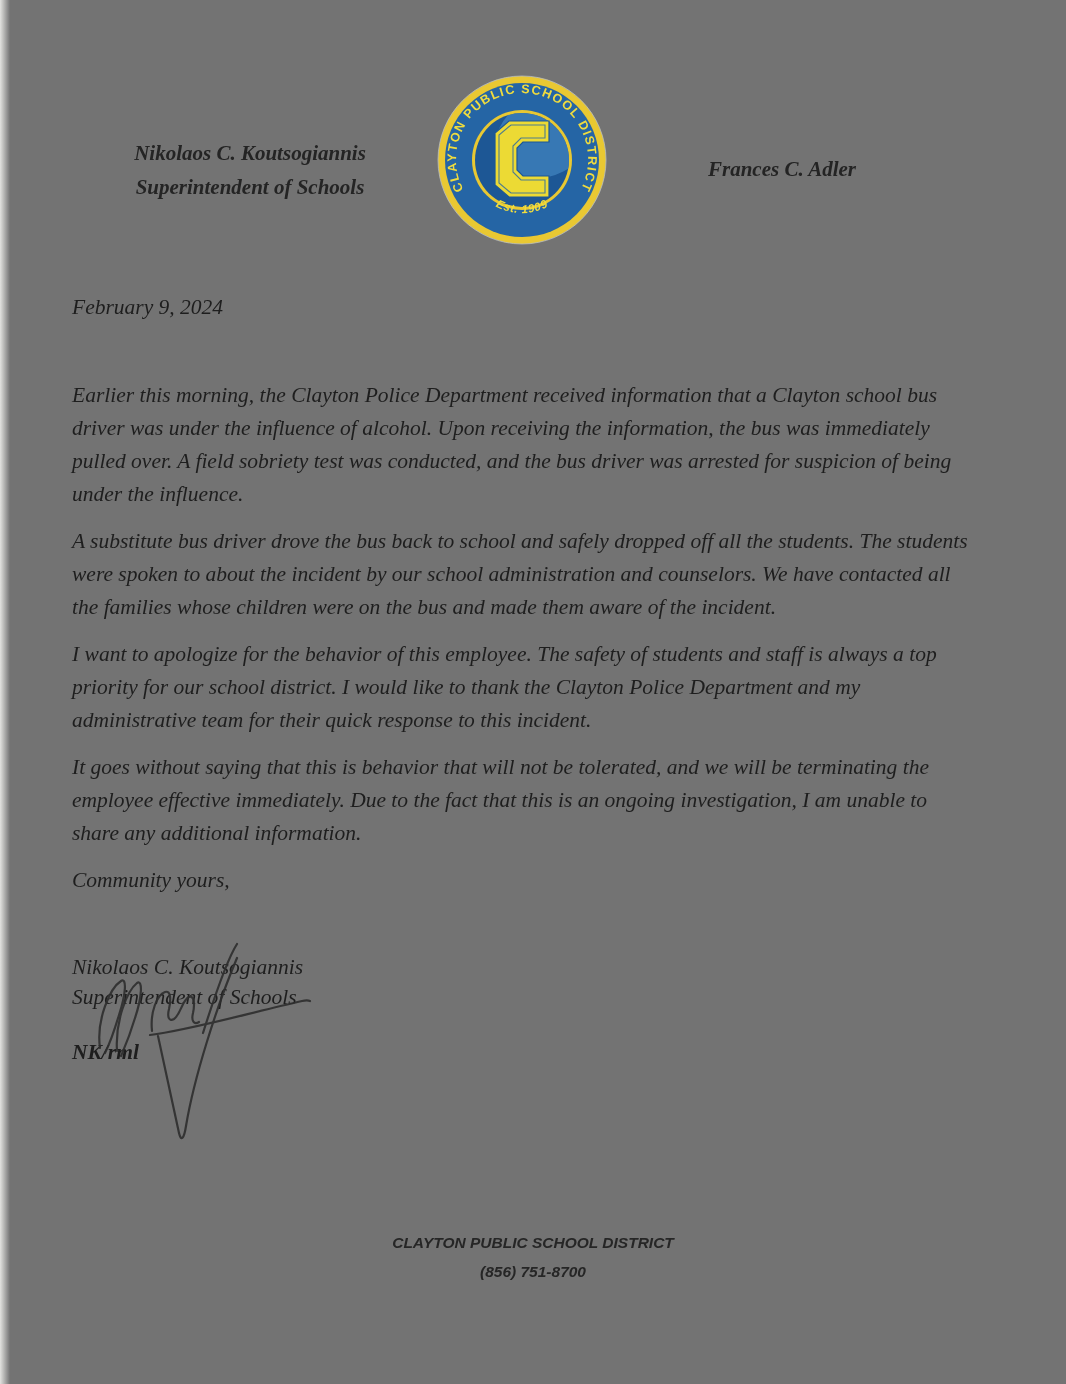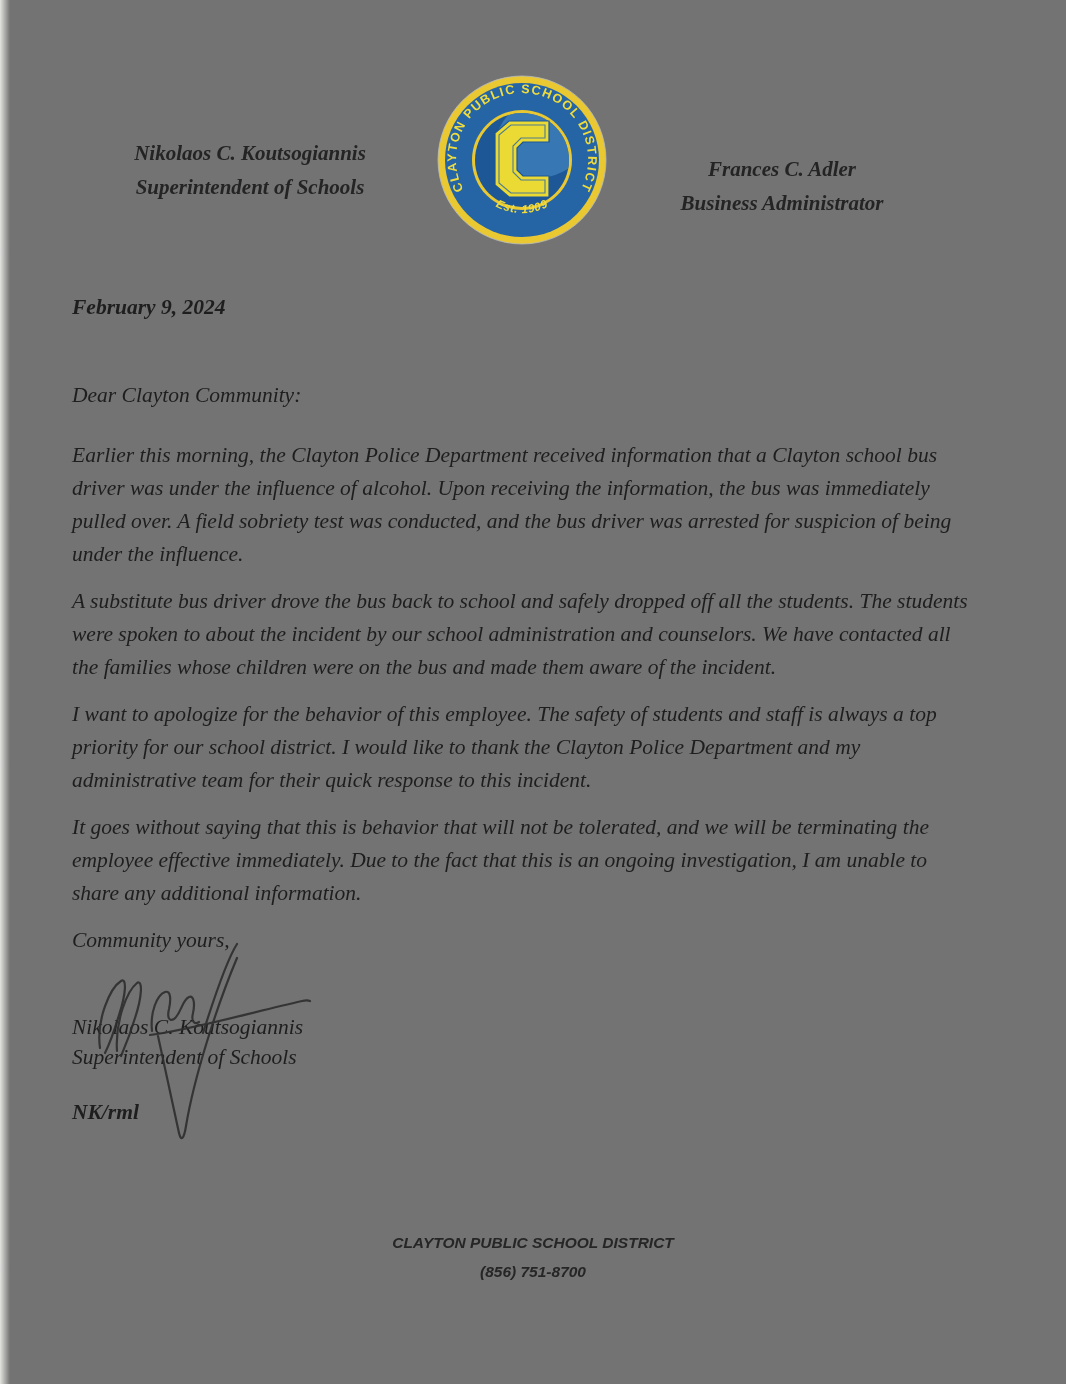--- a/index.html
+++ b/index.html
@@ -30,21 +30,21 @@
   .admin.right{left:642px;margin-top:16px;}
   .logo-wrap{position:absolute;left:437px;top:74px;width:170px;height:172px;}
 
   
   .letter{
     position:absolute;left:72px;top:291px;width:900px;
     font-family:"Liberation Serif",serif;font-style:italic;
     font-size:21.5px;line-height:33px;color:#1e1e1e;
   }
   .letter p{margin:0;}
-  .date-line{margin-bottom:55px !important;font-weight:bold;}
+  .date-line{margin-bottom:55px !important;}
   .salutation{margin-bottom:27px !important;}
   .body-par{margin-bottom:14px !important;}
   .closing{margin-top:0;}
   .signer{margin-top:55px;line-height:30px;}
   .reference{margin-top:24px !important;font-weight:bold;}
 
   .signature-wrap{
     position:absolute;left:78px;top:938px;width:250px;height:210px;
     pointer-events:none;
   }
@@ -100,27 +100,25 @@
 
         <path id="arcBottom" d="M 53,129 A 56 56 0 0 0 117,129" fill="none"></path>
         <text font-family="Liberation Sans, sans-serif" font-weight="bold" font-style="italic" font-size="11.5" fill="#f0dc3e" letter-spacing="0.6">
           <textPath href="#arcBottom" startOffset="50%" text-anchor="middle">Est. 1909</textPath>
         </text>
       </svg>
     </div>
 
     <div class="admin right">
       <div>Frances C. Adler</div>
-      <div>Business Administrator</div>
     </div>
   </div>
 
   <div class="letter">
     <p class="date-line">February 9, 2024</p>
-    <p class="salutation">Dear Clayton Community:</p>
     <p class="body-par">Earlier this morning, the Clayton Police Department received information that a Clayton school bus driver was under the influence of alcohol. Upon receiving the information, the bus was immediately pulled over. A field sobriety test was conducted, and the bus driver was arrested for suspicion of being under the influence.</p>
     <p class="body-par">A substitute bus driver drove the bus back to school and safely dropped off all the students. The students were spoken to about the incident by our school administration and counselors. We have contacted all the families whose children were on the bus and made them aware of the incident.</p>
     <p class="body-par">I want to apologize for the behavior of this employee. The safety of students and staff is always a top priority for our school district. I would like to thank the Clayton Police Department and my administrative team for their quick response to this incident.</p>
     <p class="body-par">It goes without saying that this is behavior that will not be tolerated, and we will be terminating the employee effective immediately. Due to the fact that this is an ongoing investigation, I am unable to share any additional information.</p>
     <p class="closing">Community yours,</p>
     <div class="signer">
       <p>Nikolaos C. Koutsogiannis</p>
       <p>Superintendent of Schools</p>
     </div>
     <p class="reference">NK/rml</p>

